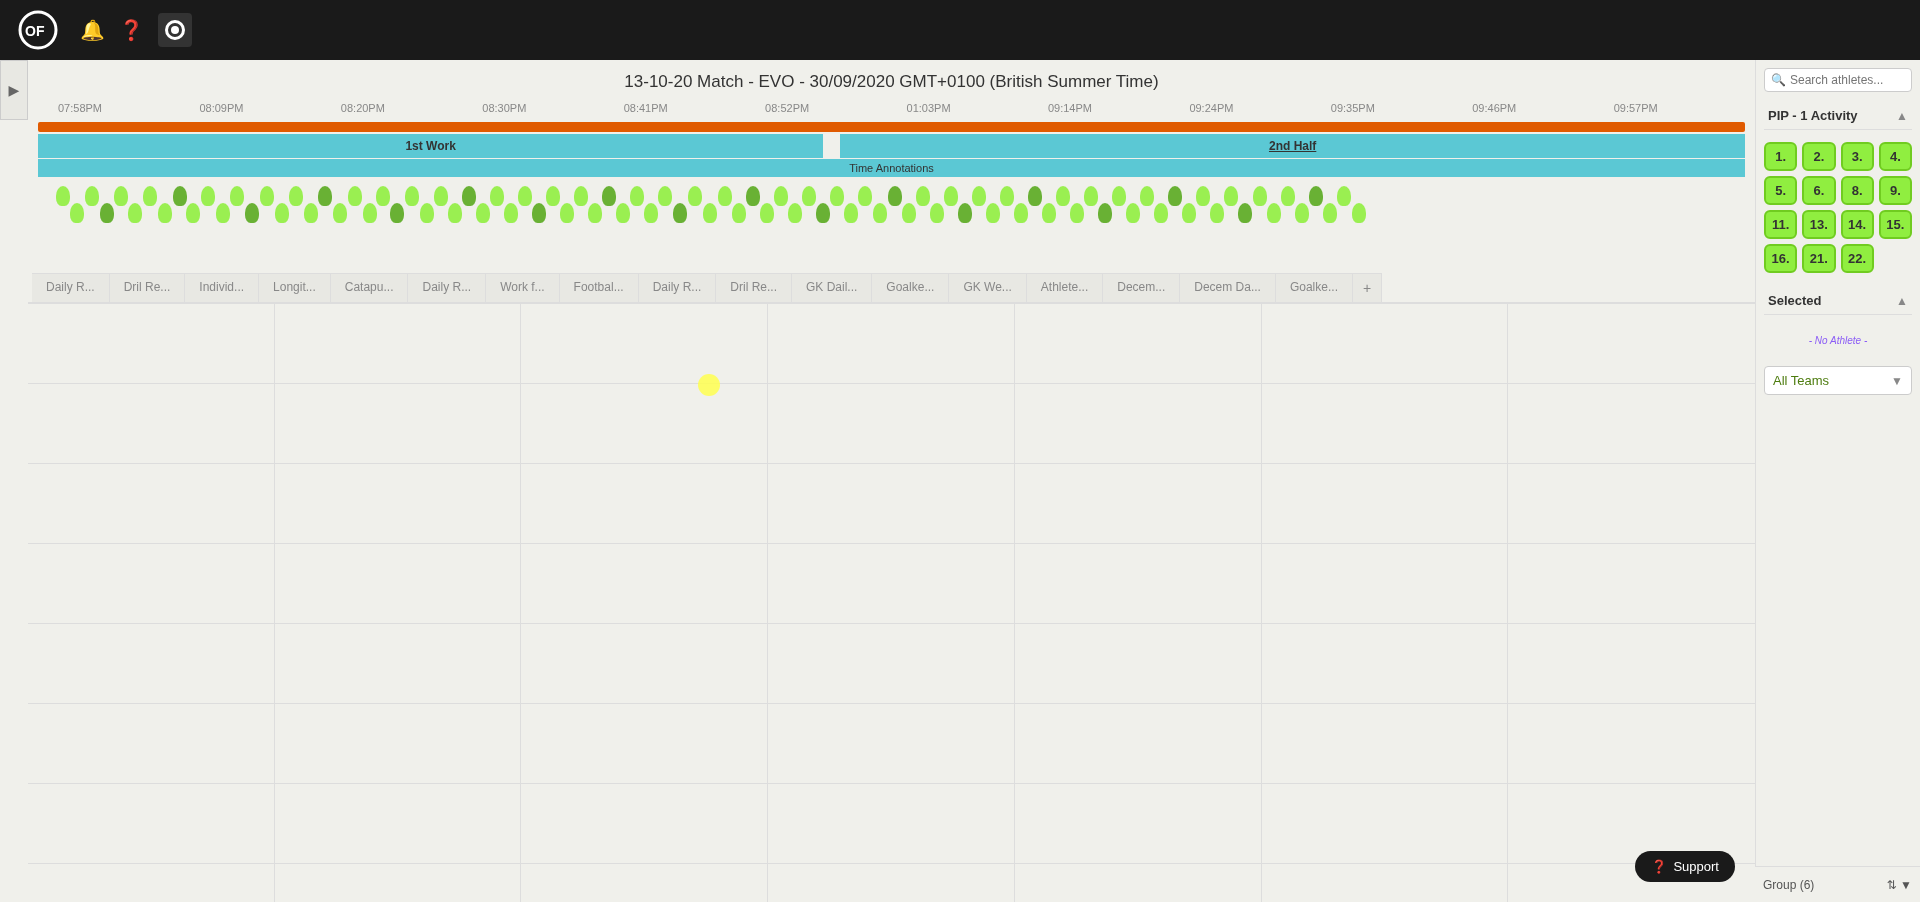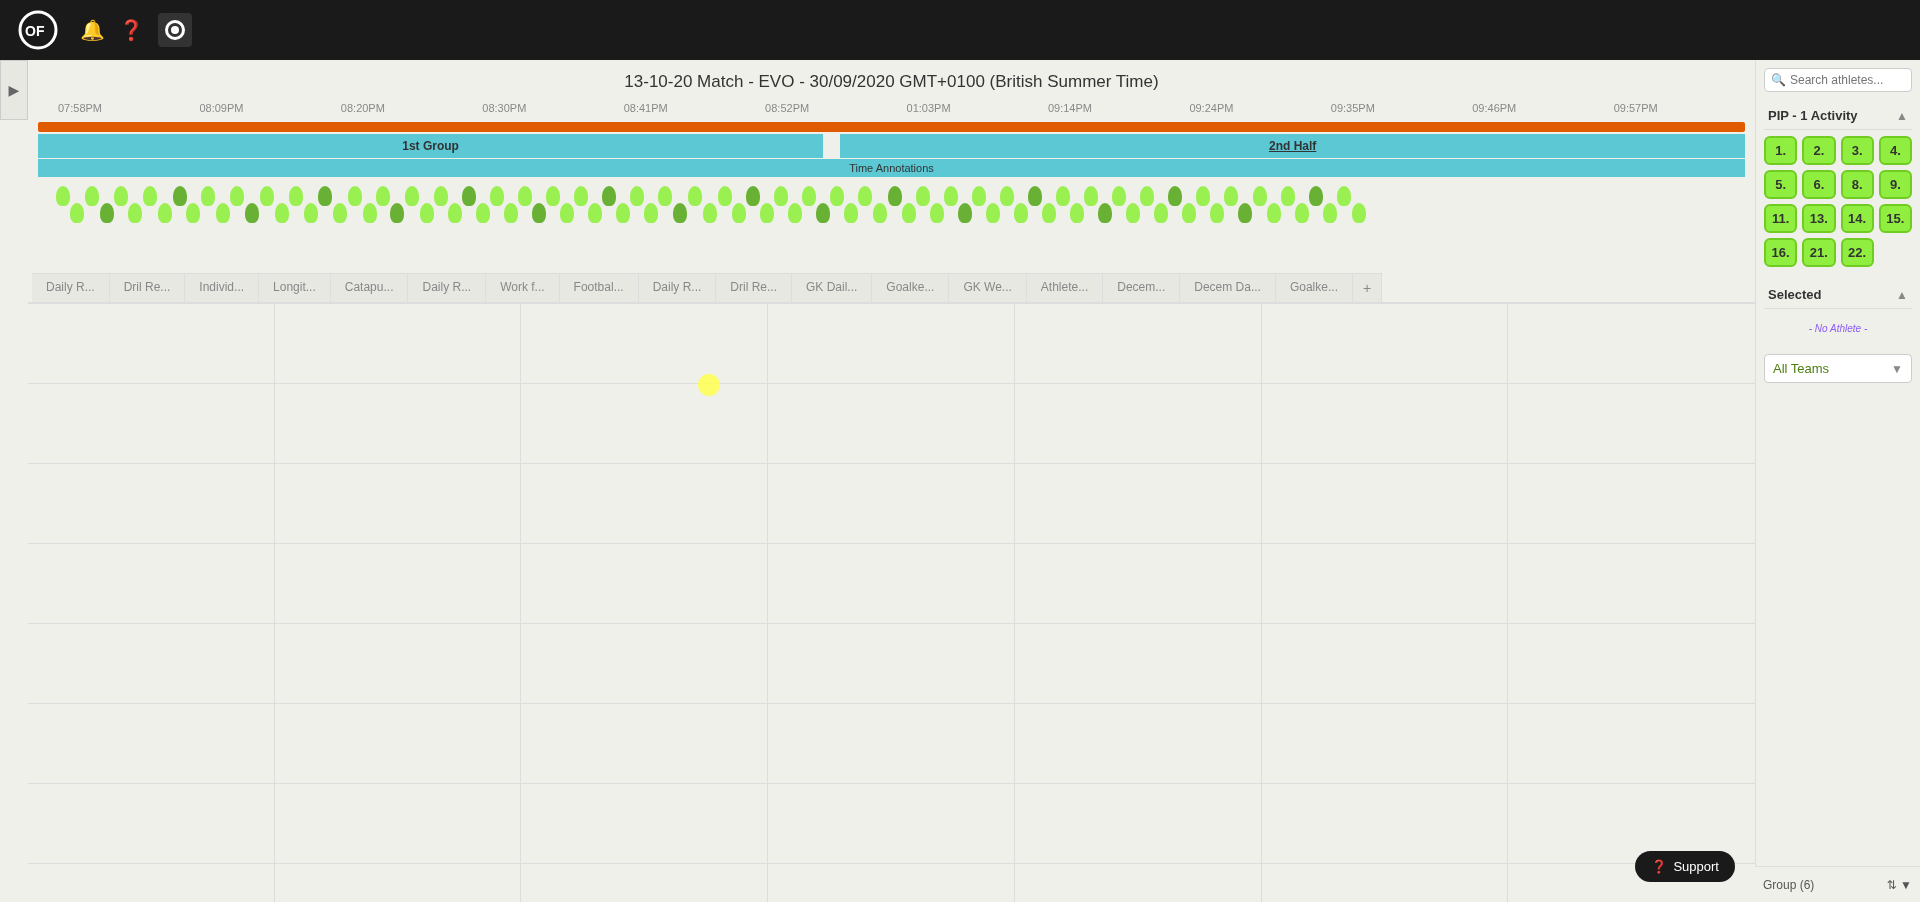--- a/index.html
+++ b/index.html
@@ -163,21 +163,21 @@
       font-size: 12px; color: #888; width: 100%;
     }
     .search-icon { color: #888; font-size: 12px; margin-right: 4px; }
 
     
     .panel-section { margin-bottom: 8px; }
     .panel-section-header {
       display: flex; justify-content: space-between;
       align-items: center; padding: 6px 4px;
       font-size: 13px; font-weight: bold; color: #333;
-      border-bottom: 1px solid #ddd; margin-bottom: 6px;
+      border-bottom: 1px solid #ddd; margin-bottom: 12px;
     }
     .panel-section-header .arrow { color: #888; font-size: 12px; cursor: pointer; }
 
     
     .player-grid {
       display: grid; grid-template-columns: repeat(4, 1fr);
       gap: 5px; margin-bottom: 6px;
     }
     .player-badge {
       background: #90ee40; border: 2px solid #70cc20;
@@ -298,21 +298,21 @@
 
     <div id="tracks-container" style="position:relative;">
 
       <div style="display:flex; padding: 0 0 4px 0; font-size:11px; color:#888;">
       </div>
 
       <div class="orange-bar"></div>
 
       <div class="halves-row">
         <div class="half-block half-1">
-          <span>1st Group</span>
+          <span>1st Work</span>
         </div>
         <div class="half-gap"></div>
         <div class="half-block half-2">
           <span>2nd Half</span>
         </div>
       </div>
 
       <div class="annotation-bar ann-blue" style="width:100%;">
         <span>Time Annotations</span>
       </div>

